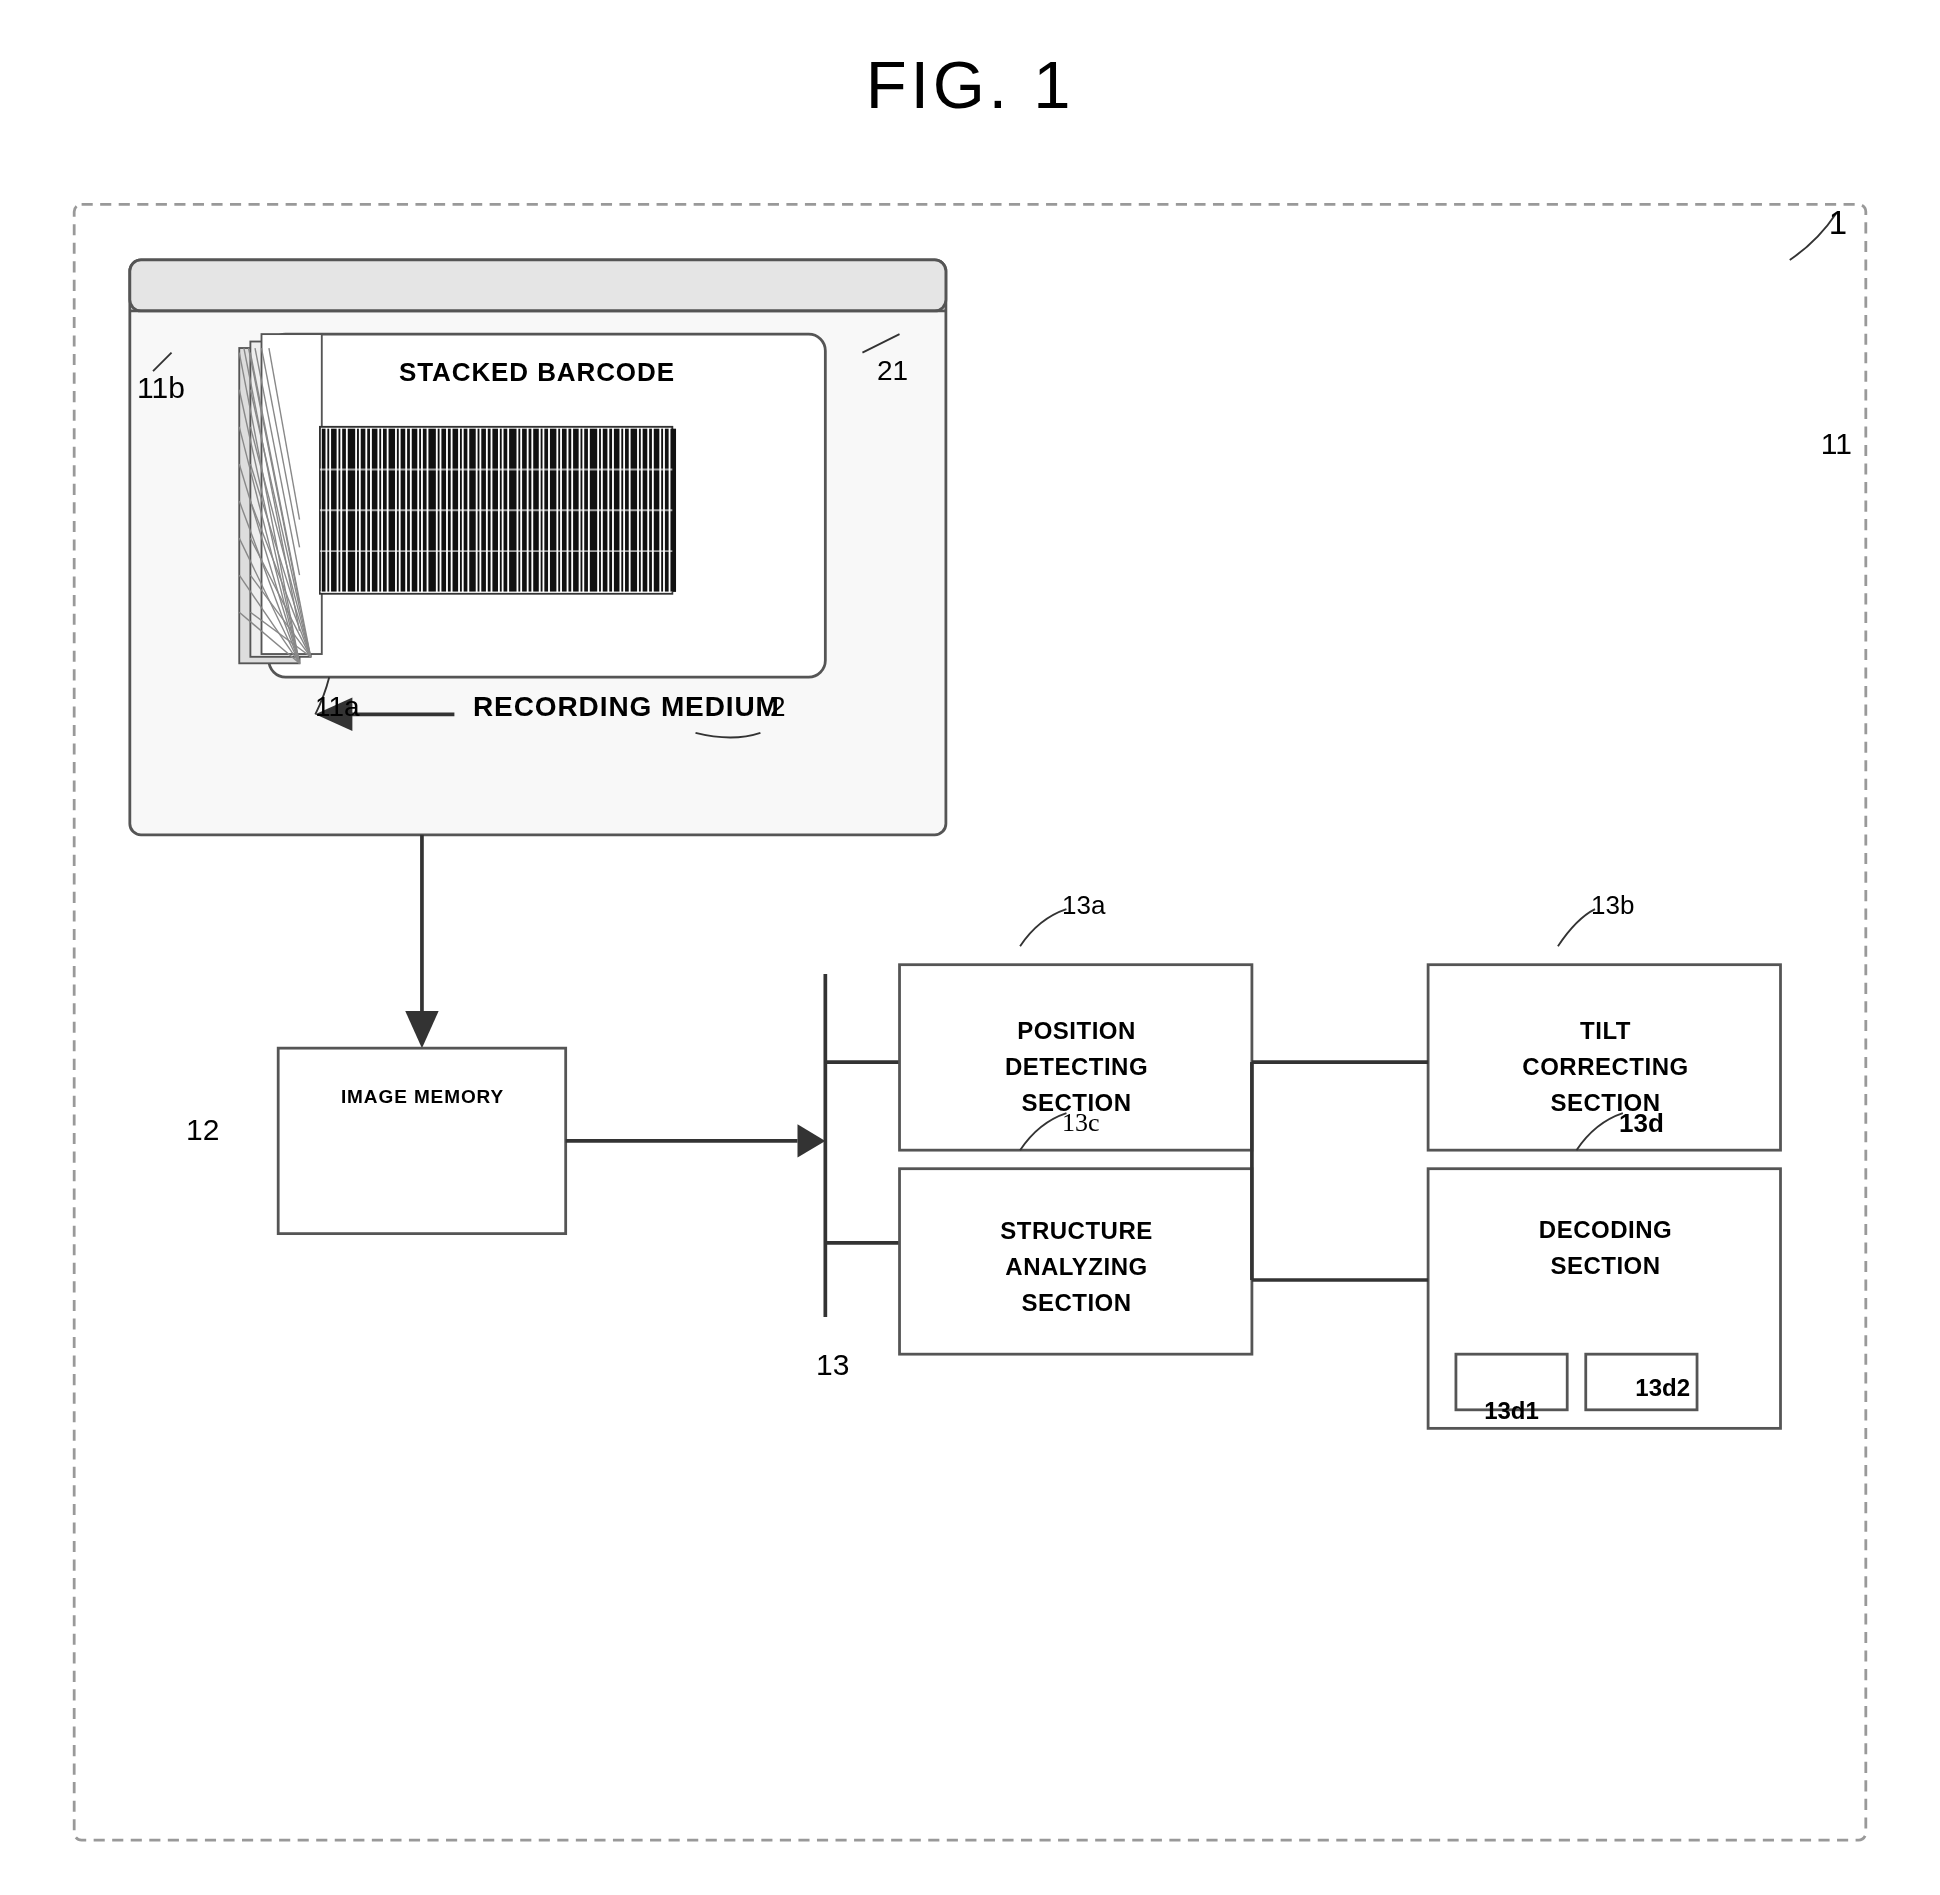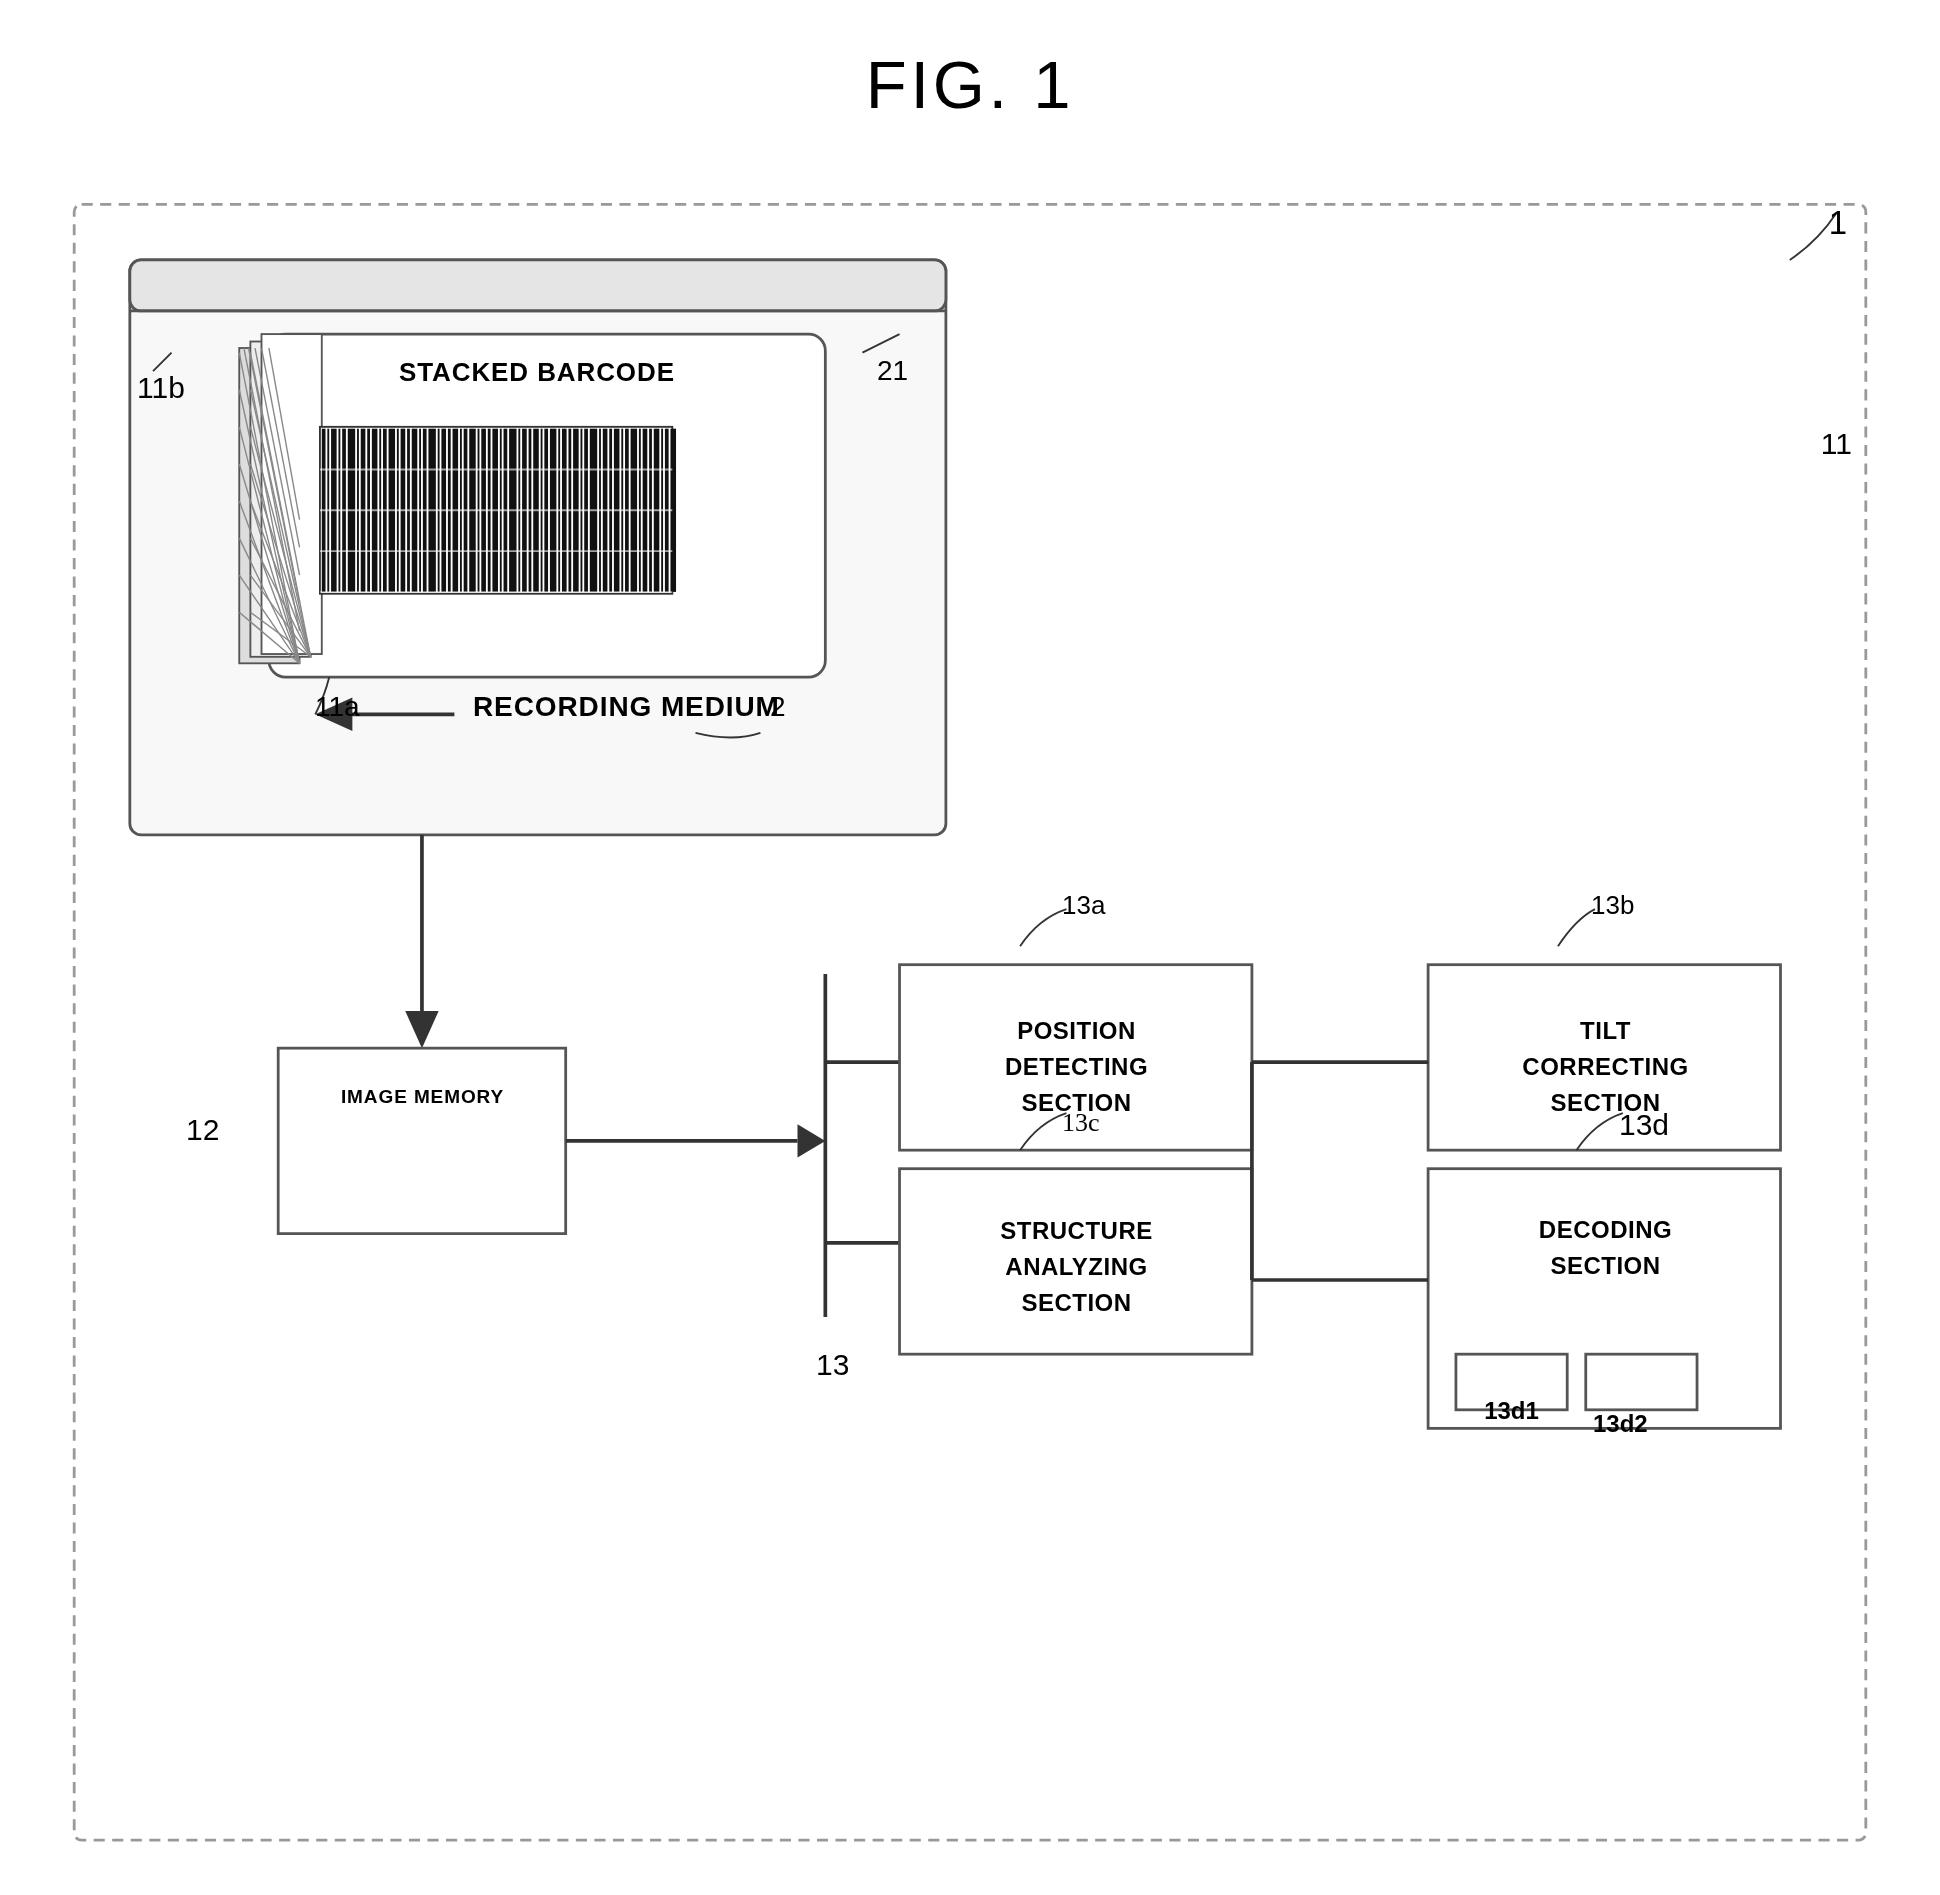--- a/index.html
+++ b/index.html
@@ -210,21 +210,21 @@
 
 <div style="position:absolute; top:988px; left:907px; width:339px; height:158px; display:flex; align-items:center; justify-content:center; font-size:24px; font-weight:bold; font-family:Arial; text-align:center; line-height:1.5; letter-spacing:0.5px;">POSITION<br>DETECTING<br>SECTION</div>
 
 <div style="position:absolute; top:988px; left:1436px; width:339px; height:158px; display:flex; align-items:center; justify-content:center; font-size:24px; font-weight:bold; font-family:Arial; text-align:center; line-height:1.5; letter-spacing:0.5px;">TILT<br>CORRECTING<br>SECTION</div>
 
 <div style="position:absolute; top:1183px; left:907px; width:339px; height:167px; display:flex; align-items:center; justify-content:center; font-size:24px; font-weight:bold; font-family:Arial; text-align:center; line-height:1.5; letter-spacing:0.5px;">STRUCTURE<br>ANALYZING<br>SECTION</div>
 
 <div style="position:absolute; top:1183px; left:1436px; width:339px; height:130px; display:flex; align-items:center; justify-content:center; font-size:24px; font-weight:bold; font-family:Arial; text-align:center; line-height:1.5; letter-spacing:0.5px;">DECODING<br>SECTION</div>
 
 <div style="position:absolute; top:1365px; left:1463px; width:97px; text-align:center; font-size:24px; font-weight:bold; font-family:Arial;margin-top:32px;">13d1</div>
-<div style="position:absolute; top:1410px; left:1593px; width:97px; text-align:left; font-size:24px; font-weight:bold; font-family:Arial;">13d2</div>
+<div style="position:absolute; top:1374px; left:1593px; width:97px; text-align:right; font-size:24px; font-weight:bold; font-family:Arial;">13d2</div>
 
 <div style="position:absolute; top:890px; left:1062px; font-size:26px; font-family:Arial;">13a</div>
 <div style="position:absolute; top:890px; left:1591px; font-size:26px; font-family:Arial;">13b</div>
 <div style="position:absolute; top:1108px; left:1062px; font-size:26px; font-family:Liberation Serif, serif;">13c</div>
-<div style="position:absolute; top:1108px; left:1619px; font-size:30px; font-family:Arial;">13d</div>
+<div style="position:absolute; top:1108px; left:1619px; font-size:26px; font-family:Arial;font-weight:bold;">13d</div>
 
 <div style="position:absolute; top:1336px; left:816px; font-size:30px; font-family:Liberation Sans, sans-serif;margin-top:12px;">13</div>
 
 
 </body></html>

